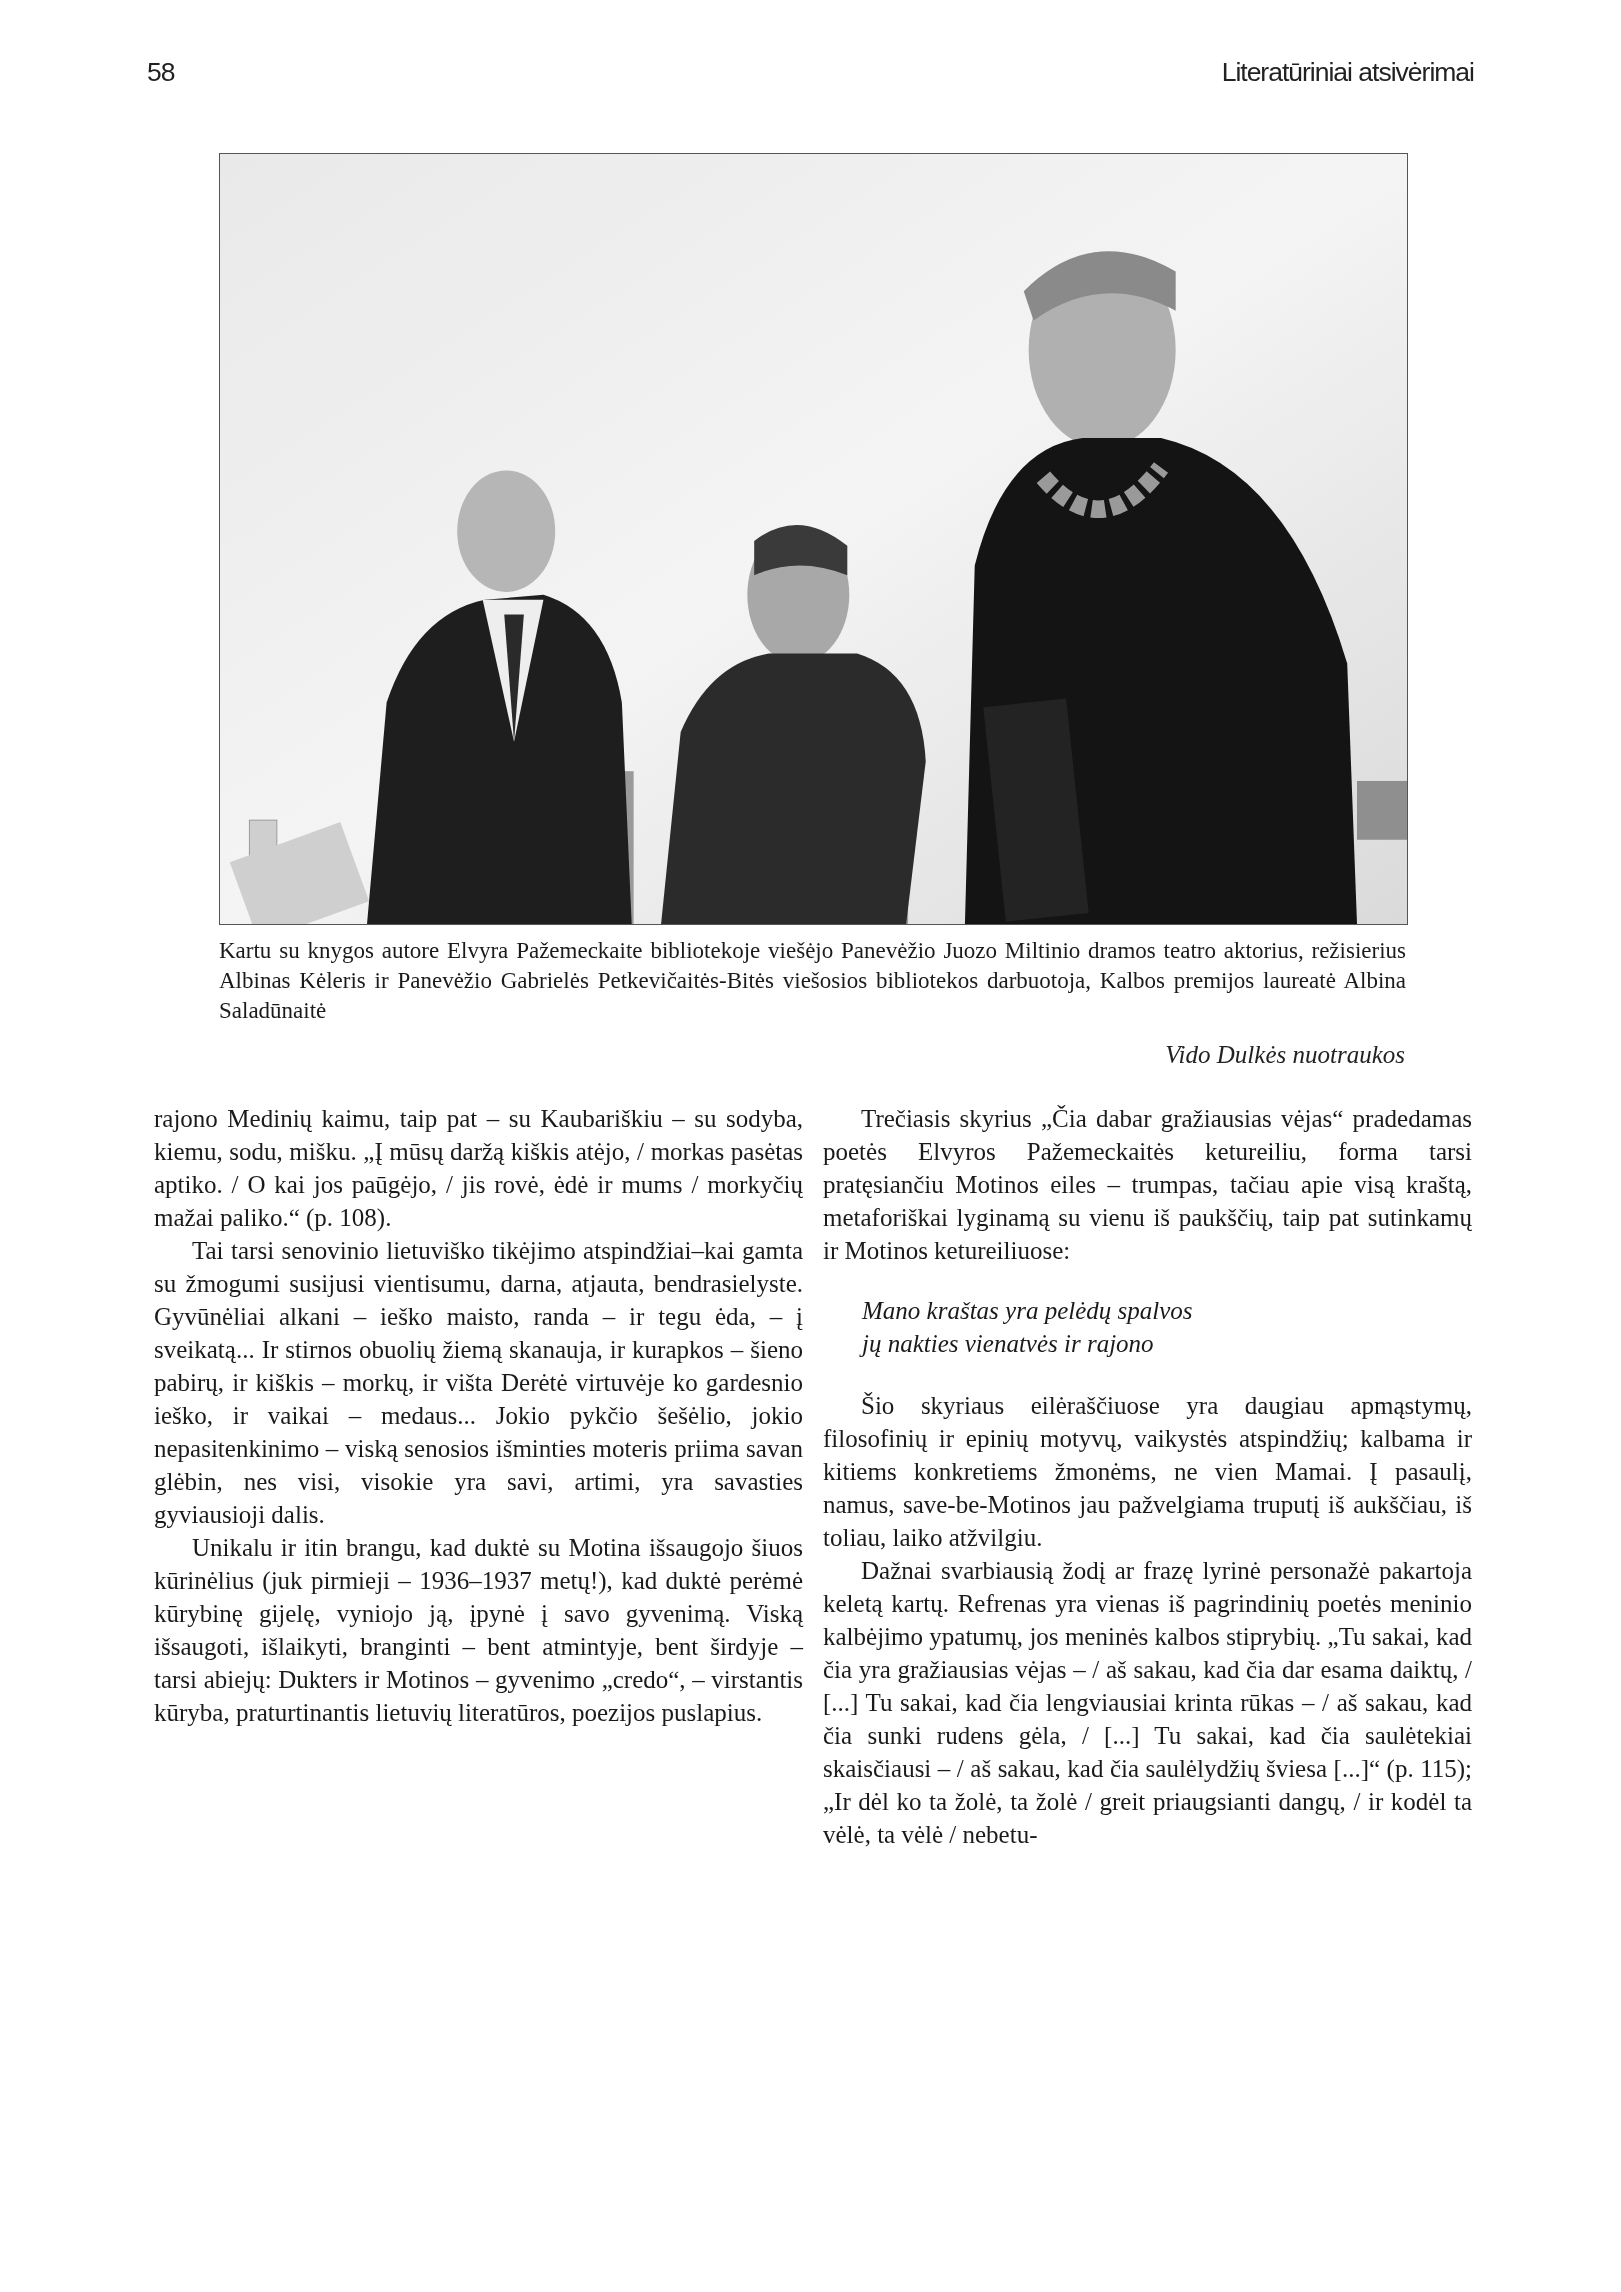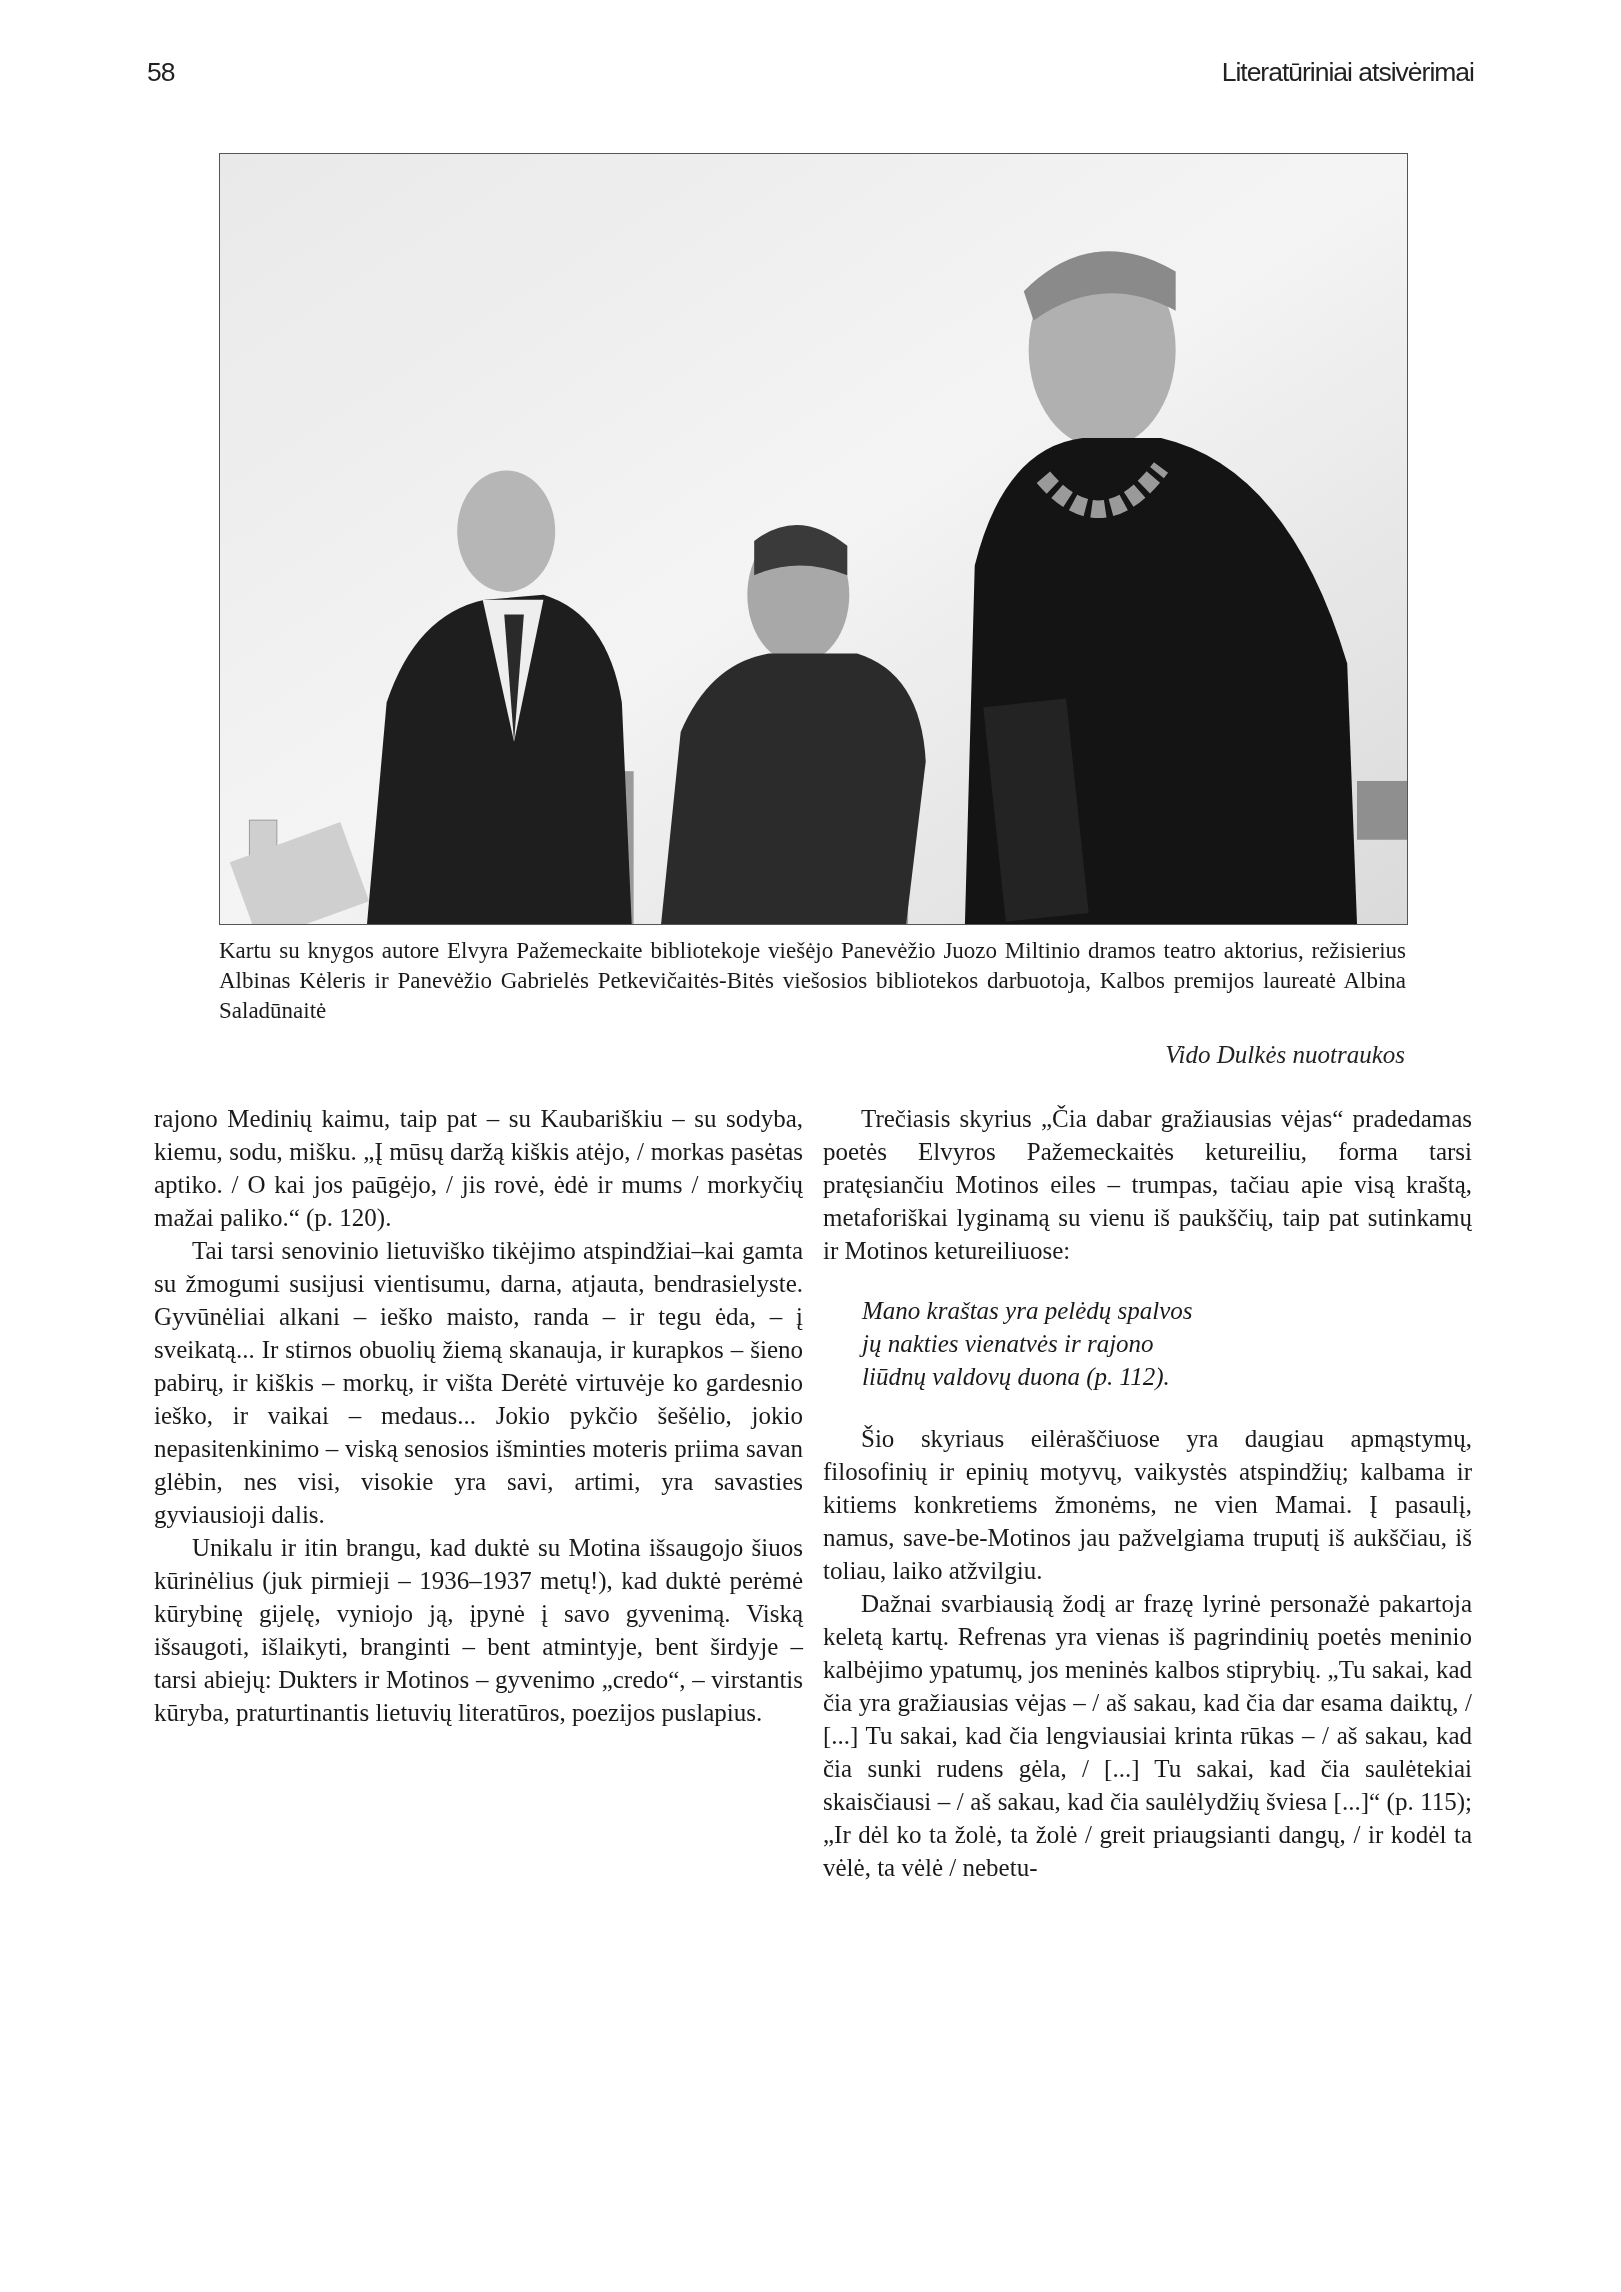--- a/index.html
+++ b/index.html
@@ -86,28 +86,27 @@
     <path d="M760 786 L770 420 Q800 300 880 290 L960 290 Q1090 320 1150 520 L1160 786 Z" fill="#141414"></path>
     <path d="M840 330 Q900 400 960 320" stroke="#9a9a9a" stroke-width="18" fill="none" stroke-dasharray="14 6"></path>
     <rect x="790" y="560" width="85" height="220" fill="#232323" transform="rotate(-6 830 670)"></rect>
   </svg>
 </div>
 
 <div class="caption">Kartu su knygos autore Elvyra Pažemeckaite bibliotekoje viešėjo Panevėžio Juozo Miltinio dramos teatro aktorius, režisierius Albinas Kėleris ir Panevėžio Gabrielės Petkevičaitės-Bitės viešosios bibliotekos darbuotoja, Kalbos premijos laureatė Albina Saladūnaitė</div>
 <div class="credit">Vido Dulkės nuotraukos</div>
 
 <div class="col left">
-  <p class="noindent">rajono Medinių kaimu, taip pat – su Kaubariškiu – su sodyba, kiemu, sodu, mišku. „Į mūsų daržą kiškis atėjo, / morkas pasėtas aptiko. / O kai jos paūgėjo, / jis rovė, ėdė ir mums / morkyčių mažai paliko.“ (p. 120).</p>
+  <p class="noindent">rajono Medinių kaimu, taip pat – su Kaubariškiu – su sodyba, kiemu, sodu, mišku. „Į mūsų daržą kiškis atėjo, / morkas pasėtas aptiko. / O kai jos paūgėjo, / jis rovė, ėdė ir mums / morkyčių mažai paliko.“ (p. 108).</p>
   <p>Tai tarsi senovinio lietuviško tikėjimo atspindžiai–kai gamta su žmogumi susijusi vientisumu, darna, atjauta, bendrasielyste. Gyvūnėliai alkani – ieško maisto, randa – ir tegu ėda, – į sveikatą... Ir stirnos obuolių žiemą skanauja, ir kurapkos – šieno pabirų, ir kiškis – morkų, ir višta Derėtė virtuvėje ko gardesnio ieško, ir vaikai – medaus... Jokio pykčio šešėlio, jokio nepasitenkinimo – viską senosios išminties moteris priima savan glėbin, nes visi, visokie yra savi, artimi, yra savasties gyviausioji dalis.</p>
   <p>Unikalu ir itin brangu, kad duktė su Motina išsaugojo šiuos kūrinėlius (juk pirmieji – 1936–1937 metų!), kad duktė perėmė kūrybinę gijelę, vyniojo ją, įpynė į savo gyvenimą. Viską išsaugoti, išlaikyti, branginti – bent atmintyje, bent širdyje – tarsi abiejų: Dukters ir Motinos – gyvenimo „credo“, – virstantis kūryba, praturtinantis lietuvių literatūros, poezijos puslapius.</p>
 </div>
 
 <div class="col right">
   <p>Trečiasis skyrius „Čia dabar gražiausias vėjas“ pradedamas poetės Elvyros Pažemeckaitės ketureiliu, forma tarsi pratęsiančiu Motinos eiles – trumpas, tačiau apie visą kraštą, metaforiškai lyginamą su vienu iš paukščių, taip pat sutinkamų ir Motinos ketureiliuose:</p>
   <div class="poem">
     <div>Mano kraštas yra pelėdų spalvos</div>
     <div>jų nakties vienatvės ir rajono</div>
-    <div>liūdnų valdovų duona (p. 112).</div>
   </div>
   <p>Šio skyriaus eilėraščiuose yra daugiau apmąstymų, filosofinių ir epinių motyvų, vaikystės atspindžių; kalbama ir kitiems konkretiems žmonėms, ne vien Mamai. Į pasaulį, namus, save-be-Motinos  jau pažvelgiama truputį iš aukščiau, iš toliau, laiko atžvilgiu.</p>
   <p>Dažnai svarbiausią žodį ar frazę lyrinė personažė pakartoja keletą kartų. Refrenas yra vienas iš pagrindinių poetės meninio kalbėjimo ypatumų, jos meninės kalbos stiprybių. „Tu sakai, kad čia yra gražiausias vėjas – / aš sakau, kad čia dar esama daiktų, / [...] Tu sakai, kad čia lengviausiai krinta rūkas – / aš sakau, kad čia sunki rudens gėla, / [...] Tu sakai, kad čia saulėtekiai skaisčiausi – / aš sakau, kad čia saulėlydžių šviesa [...]“ (p. 115); „Ir dėl ko ta žolė, ta žolė / greit priaugsianti dangų, / ir kodėl ta vėlė, ta vėlė / nebetu-</p>
 </div>
 
 
 </body></html>

